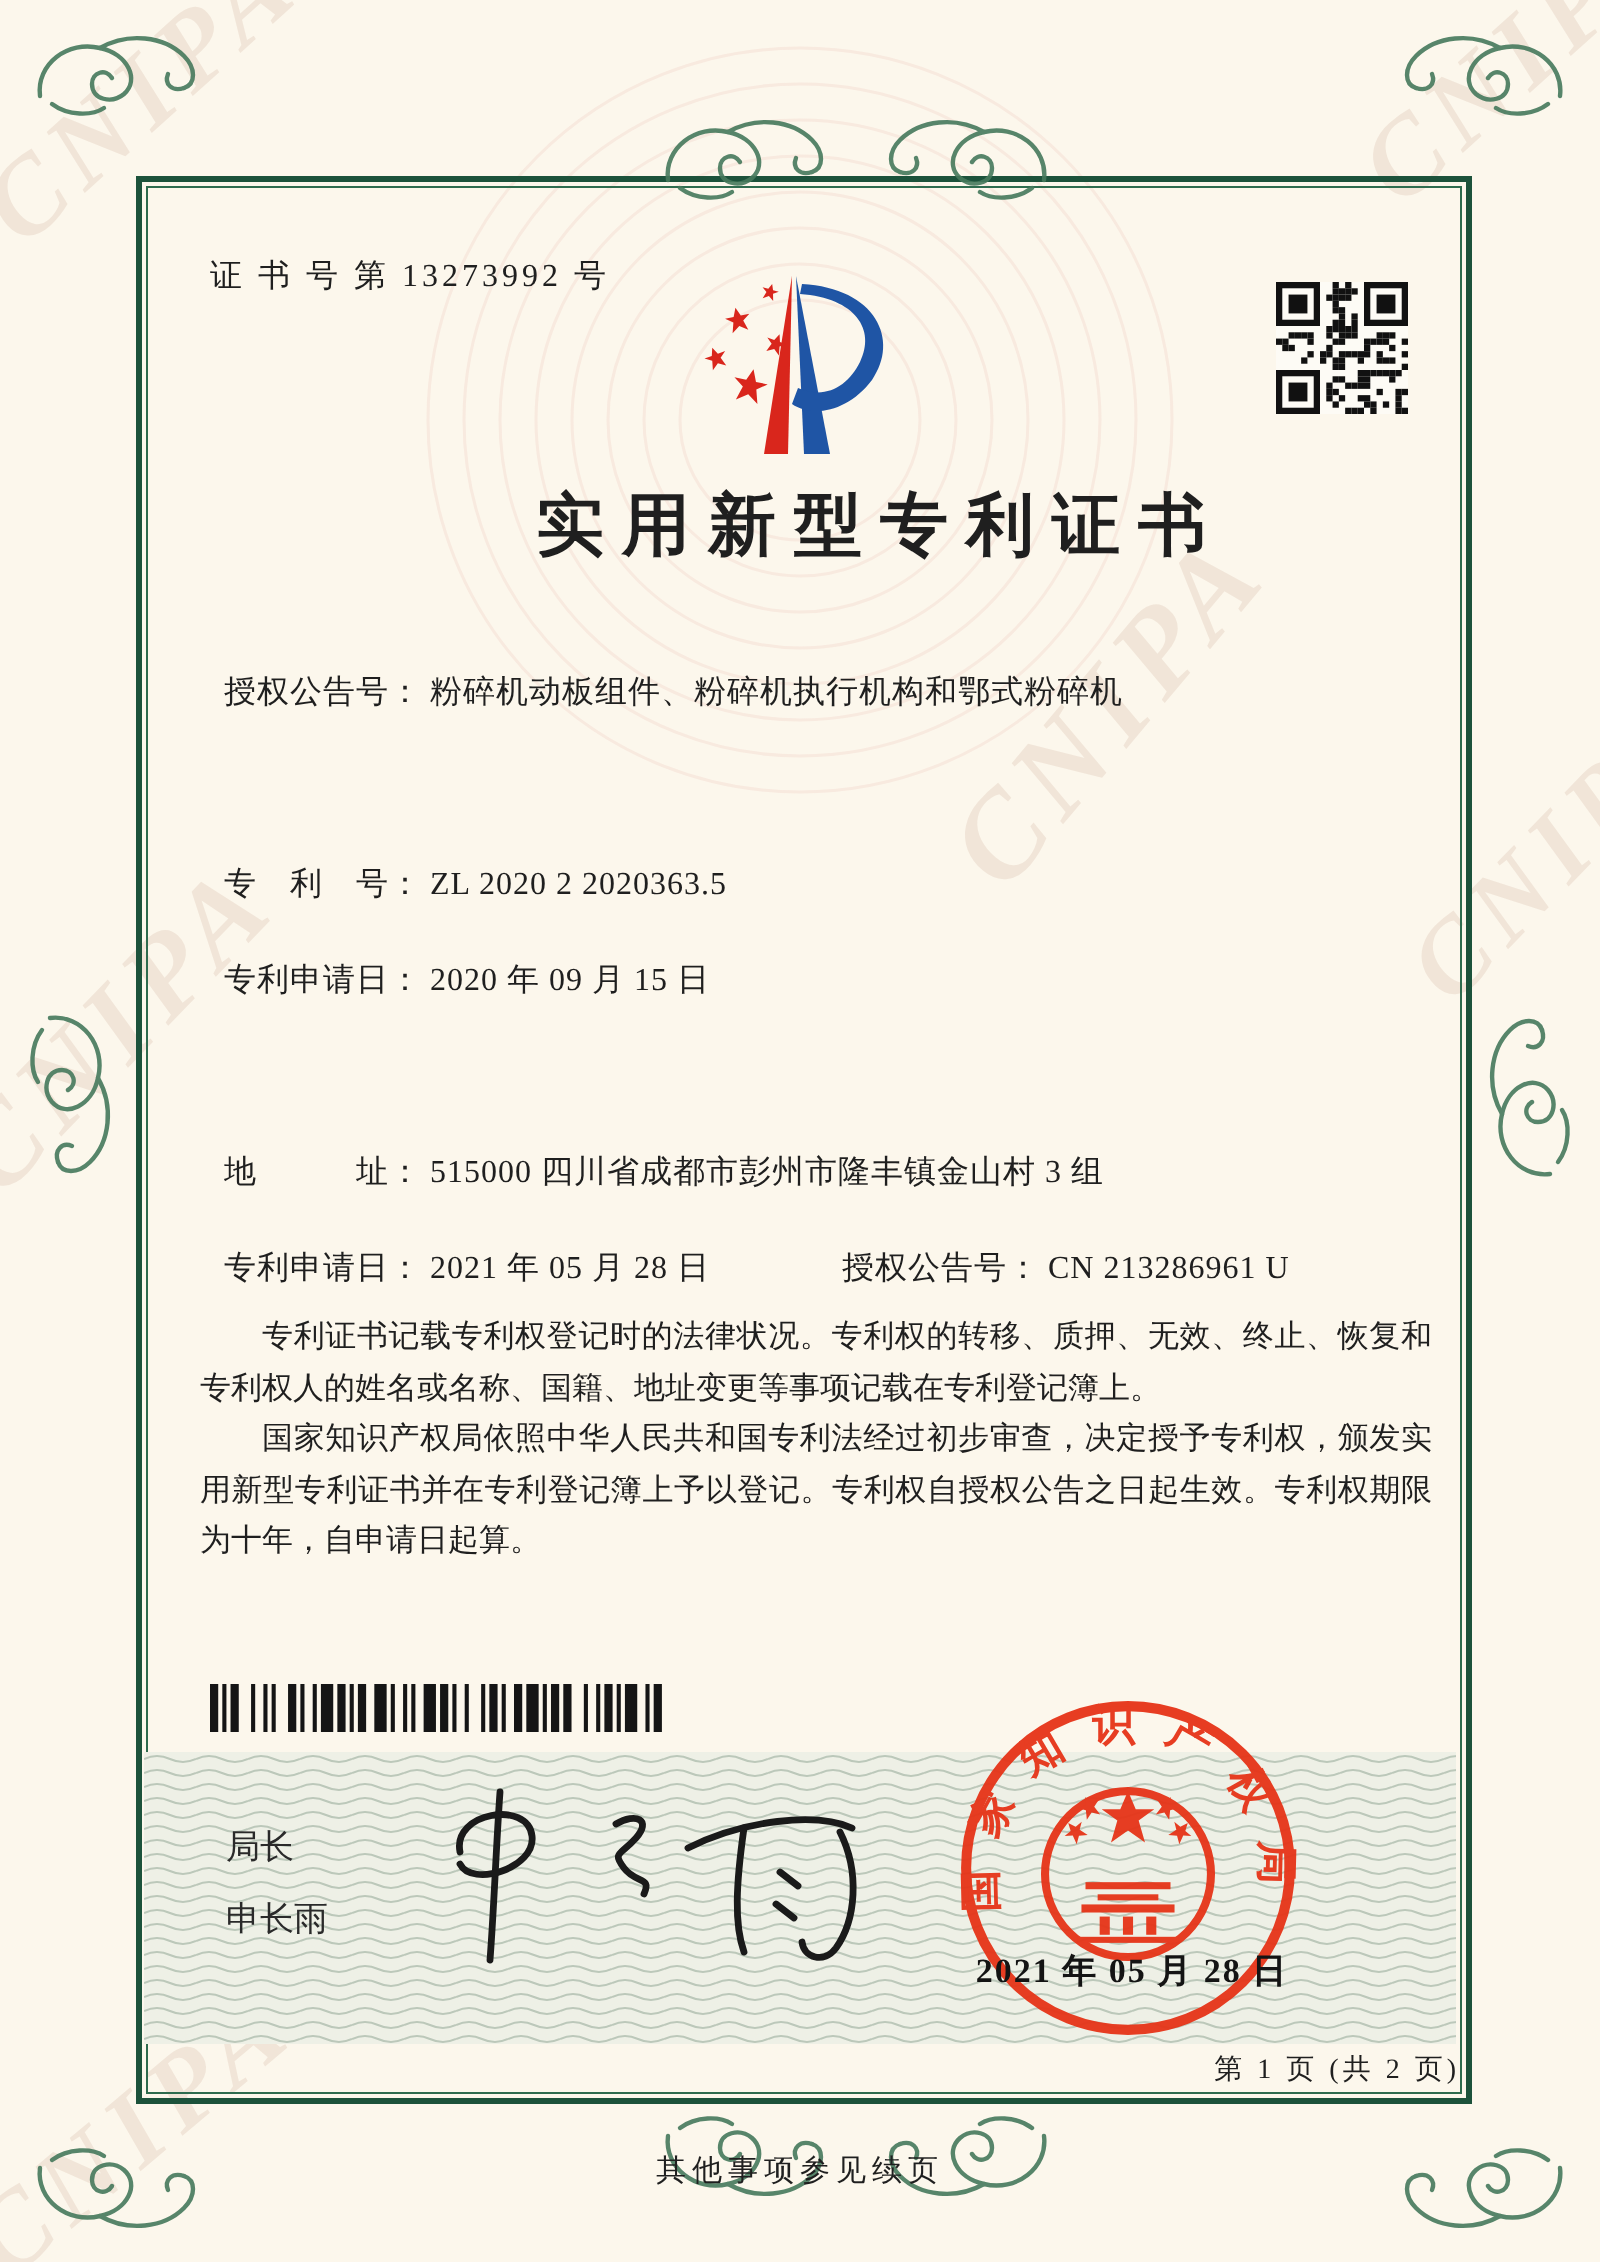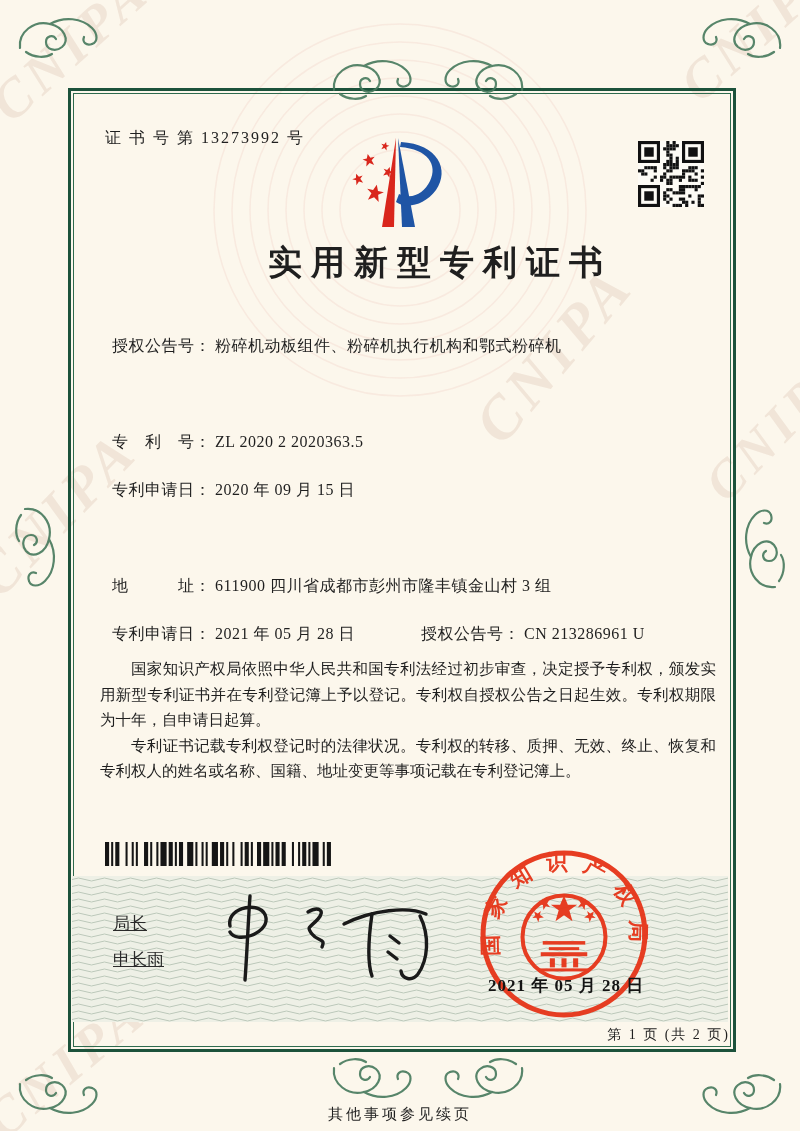--- a/index.html
+++ b/index.html
@@ -47,36 +47,36 @@
   .paragraphs{
     position:absolute; left:100px; top:656px; width:616px; z-index:2;
     font-size:15.5px; line-height:25.5px; text-align:justify;
   }
   .paragraphs p{margin:0; text-indent:2em;}
   .barcode{position:absolute; left:105px; top:842px; z-index:3;}
   .band{position:absolute; left:72px; top:876px; z-index:1;}
   .officer{
     position:absolute; left:113px; top:906px; z-index:3;
     font-family:"Liberation Sans","DejaVu Sans",sans-serif;
-    font-size:17px; color:#2a2a2a; line-height:36px;text-decoration:underline;
+    font-size:17px; color:#2a2a2a; line-height:36px;
   }
   .signature{position:absolute; left:212px; top:884px; z-index:3;}
   .seal{position:absolute; left:478px; top:848px; z-index:3; opacity:.95;}
   .seal-date{
     position:absolute; left:472px; top:974px; width:188px; z-index:4;
     text-align:center; font-size:17px; font-weight:bold; color:#141414;
     letter-spacing:1px; white-space:nowrap;
   }
   .page-info{
     position:absolute; left:68px; top:1026px; width:662px; z-index:2;
     text-align:right; font-size:14px; letter-spacing:2px;
   }
   .continuation{
     position:absolute; left:0; top:1076px; width:800px; z-index:2;
-    text-align:center; font-size:15px; letter-spacing:3px;margin-top:29px;
+    text-align:center; font-size:15px; letter-spacing:3px;
   }
 </style>
 </head>
 <body>
 
 <div class="page">
 
   <svg width="0" height="0" style="position:absolute">
     <defs>
       <path id="star5" d="M0,-10 L2.94,-3.09 L10,-3.09 L4.05,1.18 L6.47,9.51 L0,5 L-6.47,9.51 L-4.05,1.18 L-10,-3.09 L-2.94,-3.09 Z"></path>
@@ -293,29 +293,29 @@
   <div class="field-row" style="top:336px">
     <span class="label">授权公告号：</span><span class="value">粉碎机动板组件、粉碎机执行机构和鄂式粉碎机</span>
   </div>
   <div class="field-row" style="top:432px">
     <span class="label">专　利　号：</span><span class="value">ZL 2020 2 2020363.5</span>
   </div>
   <div class="field-row" style="top:480px">
     <span class="label">专利申请日：</span><span class="value">2020 年 09 月 15 日</span>
   </div>
   <div class="field-row" style="top:576px">
-    <span class="label">地　　　址：</span><span class="value">611900 四川省成都市彭州市隆丰镇金山村 3 组</span>
+    <span class="label">地　　　址：</span><span class="value">515000 四川省成都市彭州市隆丰镇金山村 3 组</span>
   </div>
   <div class="field-row" style="top:624px">
     <span class="label">专利申请日：</span><span class="value">2021 年 05 月 28 日</span><span class="label second">授权公告号：</span><span class="value">CN 213286961 U</span>
   </div>
 
   <div class="paragraphs">
+    <p>专利证书记载专利权登记时的法律状况。专利权的转移、质押、无效、终止、恢复和专利权人的姓名或名称、国籍、地址变更等事项记载在专利登记簿上。</p>
     <p>国家知识产权局依照中华人民共和国专利法经过初步审查，决定授予专利权，颁发实用新型专利证书并在专利登记簿上予以登记。专利权自授权公告之日起生效。专利权期限为十年，自申请日起算。</p>
-    <p>专利证书记载专利权登记时的法律状况。专利权的转移、质押、无效、终止、恢复和专利权人的姓名或名称、国籍、地址变更等事项记载在专利登记簿上。</p>
   </div>
 
   <svg class="barcode" width="228" height="24" viewBox="0 0 228 24">
       <rect x="0.00" y="0" width="4.11" height="24" fill="#151515"></rect>
       <rect x="6.16" y="0" width="2.05" height="24" fill="#151515"></rect>
       <rect x="10.27" y="0" width="4.11" height="24" fill="#151515"></rect>
       <rect x="20.54" y="0" width="2.05" height="24" fill="#151515"></rect>
       <rect x="26.70" y="0" width="2.05" height="24" fill="#151515"></rect>
       <rect x="30.81" y="0" width="2.05" height="24" fill="#151515"></rect>
       <rect x="39.03" y="0" width="4.11" height="24" fill="#151515"></rect>

